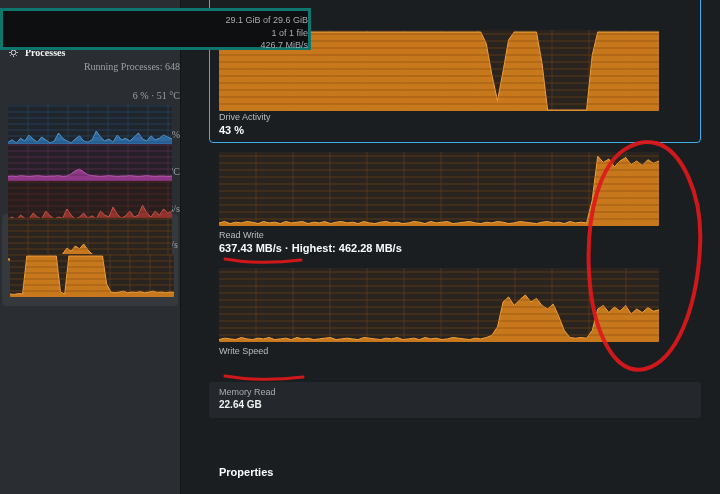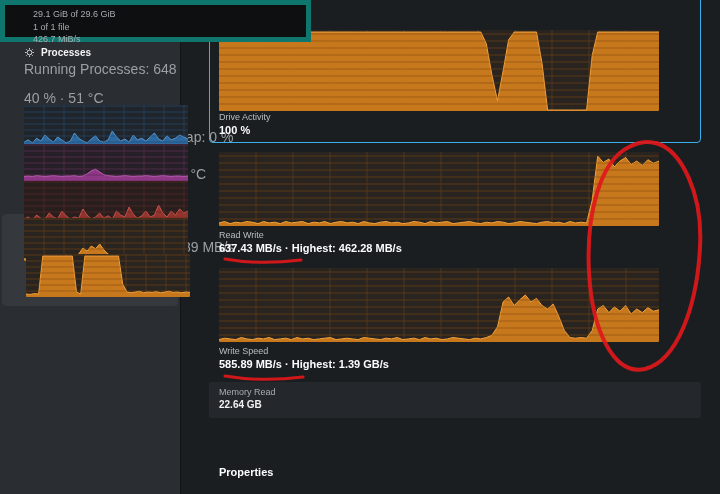--- a/index.html
+++ b/index.html
@@ -7,34 +7,34 @@
   .screen {
     position:relative; width:720px; height:494px; overflow:hidden;
     background:#1b1e21; font-family:"Liberation Sans","DejaVu Sans",sans-serif;
     -webkit-font-smoothing:antialiased;
   }
   
   .sidebar {
     position:absolute; left:0; top:0; width:181px; height:494px;
     background:#2a2d31; border-right:1px solid #121416;
   }
-  .sb-item { margin:0 0 0 16px; }
+  .sb-item { margin:0 0 0 0;font-family:Liberation Serif, serif; }
   .sb-head { display:flex; align-items:center; gap:6px; margin-left:8px; height:13px; }
   .sb-title { font-size:10px; font-weight:700; color:#f2f4f5; white-space:nowrap; }
-  .sb-sub { font-size:14px; color:#9ba0a4; margin-left:8px; margin-top:2px; height:11px; white-space:nowrap; }
+  .sb-sub { font-size:10px; color:#9ba0a4; margin-left:8px; margin-top:2px; height:11px; white-space:nowrap;text-align:right; }
   .sb-graph { position:relative; margin:4px 8px 0 8px; width:164px; height:43px; overflow:hidden; border-radius:1px; }
   .icon { display:inline-flex; width:11px; height:11px; }
   .icon svg { width:11px; height:11px; }
   .sel-wrap {
     background:#35393e; border-radius:4px; margin:0 2px; padding-top:10px; height:92px;
   }
   
   .tooltip {
-    position:absolute; left:0; top:0; width:311px; height:42px; z-index:30;
-    background:#0d0f10; border:5px solid #0f766e; padding:3px 0 0 28px;
+    position:absolute; left:0; top:8px; width:311px; height:42px; z-index:30;
+    background:#0d0f10; border:3px solid #0f766e; padding:3px 0 0 28px;text-align:right;
   }
   .tooltip div { font-size:9px; color:#a6abaf; line-height:12.5px; white-space:nowrap; }
   
   .main { position:absolute; left:172px; top:0; width:539px; height:403px; }
   .card-border {
     position:absolute; left:37px; top:-12px; width:492px; height:155px;
     border:1px solid #3daee9; border-radius:4px;
   }
   .chart { position:absolute; overflow:hidden; border-radius:1px; }
   .chart svg { display:block; }
@@ -65,21 +65,21 @@
               <circle cx="5.5" cy="5.5" r="2.3" fill="none" stroke="#c9cdd1"></circle>
               <path d="M5.5 1v1.6M5.5 8.4V10M1 5.5h1.6M8.4 5.5H10M2.3 2.3l1.1 1.1M7.6 7.6l1.1 1.1M8.7 2.3L7.6 3.4M3.4 7.6L2.3 8.7" stroke="#c9cdd1" stroke-width="1" fill="none"></path>
             </svg>
         </span>
         <span class="sb-title">Processes</span>
       </div>
       <div class="sb-sub">Running Processes: 648</div>
     </div>
 
     <div class="sb-item" style="margin-top:18px;">
-      <div class="sb-sub">40 % · 51 °C</div>
+      <div class="sb-sub">6 % · 51 °C</div>
       <div class="sb-graph chart" style="background: rgb(31, 37, 43);">
           <svg width="164" height="43">
             <line x1="0" y1="37" x2="164" y2="37" stroke="#3c6e9e" stroke-opacity="0.55"></line>
             <line x1="0" y1="31" x2="164" y2="31" stroke="#3c6e9e" stroke-opacity="0.55"></line>
             <line x1="0" y1="25" x2="164" y2="25" stroke="#3c6e9e" stroke-opacity="0.55"></line>
             <line x1="0" y1="19" x2="164" y2="19" stroke="#3c6e9e" stroke-opacity="0.55"></line>
             <line x1="0" y1="13" x2="164" y2="13" stroke="#3c6e9e" stroke-opacity="0.55"></line>
             <line x1="0" y1="7" x2="164" y2="7" stroke="#3c6e9e" stroke-opacity="0.55"></line>
             <line x1="0" y1="1" x2="164" y2="1" stroke="#3c6e9e" stroke-opacity="0.55"></line>
             <line x1="20" y1="0" x2="20" y2="43" stroke="#3c6e9e" stroke-opacity="0.3"></line>
@@ -308,21 +308,21 @@
           <line x1="0" y1="46" x2="440" y2="46" stroke="#000" stroke-opacity="0.22"></line>
           <line x1="0" y1="39" x2="440" y2="39" stroke="#000" stroke-opacity="0.22"></line>
           <line x1="0" y1="32" x2="440" y2="32" stroke="#000" stroke-opacity="0.22"></line>
           <line x1="0" y1="25" x2="440" y2="25" stroke="#000" stroke-opacity="0.22"></line>
           <line x1="0" y1="18" x2="440" y2="18" stroke="#000" stroke-opacity="0.22"></line>
           <line x1="0" y1="11" x2="440" y2="11" stroke="#000" stroke-opacity="0.22"></line>
           <line x1="0" y1="4" x2="440" y2="4" stroke="#000" stroke-opacity="0.22"></line>
         </svg>
       </div>
     <div class="chart-label" style="left:47px; top:112px;">Drive Activity</div>
-    <div class="chart-value" style="left:47px; top:124px;">100 %</div>
+    <div class="chart-value" style="left:47px; top:124px;">43 %</div>
 
     <div class="chart" style="left: 47px; top: 152px; width: 440px; height: 74px; background: rgb(42, 36, 33);">
         <svg width="440" height="74">
           <line x1="0" y1="67" x2="440" y2="67" stroke="#9a5e1e" stroke-opacity="0.55"></line>
           <line x1="0" y1="60" x2="440" y2="60" stroke="#9a5e1e" stroke-opacity="0.55"></line>
           <line x1="0" y1="53" x2="440" y2="53" stroke="#9a5e1e" stroke-opacity="0.55"></line>
           <line x1="0" y1="46" x2="440" y2="46" stroke="#9a5e1e" stroke-opacity="0.55"></line>
           <line x1="0" y1="39" x2="440" y2="39" stroke="#9a5e1e" stroke-opacity="0.55"></line>
           <line x1="0" y1="32" x2="440" y2="32" stroke="#9a5e1e" stroke-opacity="0.55"></line>
           <line x1="0" y1="25" x2="440" y2="25" stroke="#9a5e1e" stroke-opacity="0.55"></line>
@@ -388,21 +388,20 @@
           <line x1="0" y1="46" x2="440" y2="46" stroke="#000" stroke-opacity="0.22"></line>
           <line x1="0" y1="39" x2="440" y2="39" stroke="#000" stroke-opacity="0.22"></line>
           <line x1="0" y1="32" x2="440" y2="32" stroke="#000" stroke-opacity="0.22"></line>
           <line x1="0" y1="25" x2="440" y2="25" stroke="#000" stroke-opacity="0.22"></line>
           <line x1="0" y1="18" x2="440" y2="18" stroke="#000" stroke-opacity="0.22"></line>
           <line x1="0" y1="11" x2="440" y2="11" stroke="#000" stroke-opacity="0.22"></line>
           <line x1="0" y1="4" x2="440" y2="4" stroke="#000" stroke-opacity="0.22"></line>
         </svg>
       </div>
     <div class="chart-label" style="left:47px; top:346px;">Write Speed</div>
-    <div class="chart-value" style="left:47px; top:358px;"><span>585.89 MB/s</span><span class="extra"> · Highest: 1.39 GB/s</span></div>
 
     <div class="total-row" style="top:382px;">
       <div class="row-label">Memory Read</div>
       <div class="row-value">22.64 GB</div>
     </div>
 
     <div class="props">Properties</div>
   </div>
 
   <div class="tooltip">

